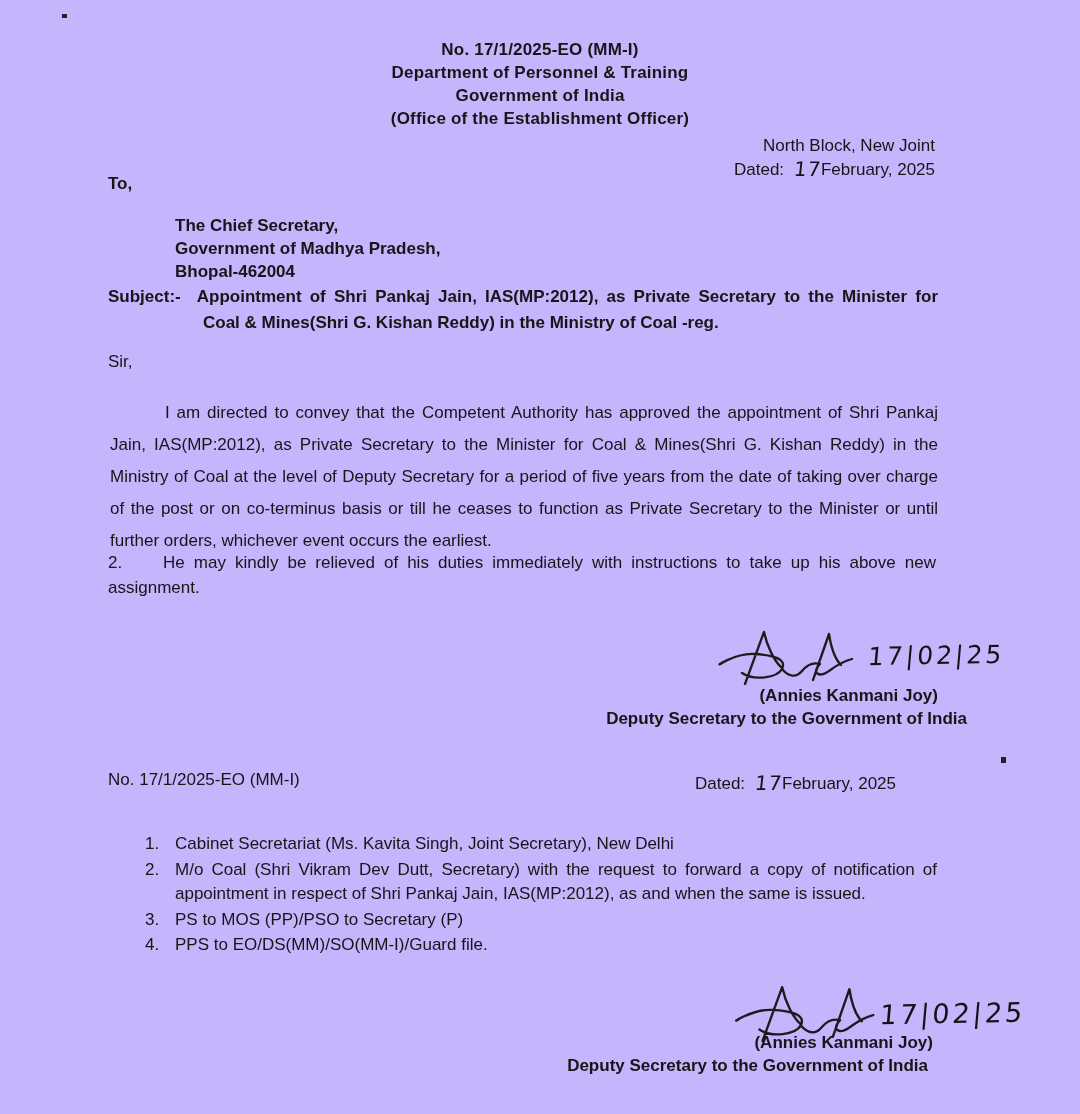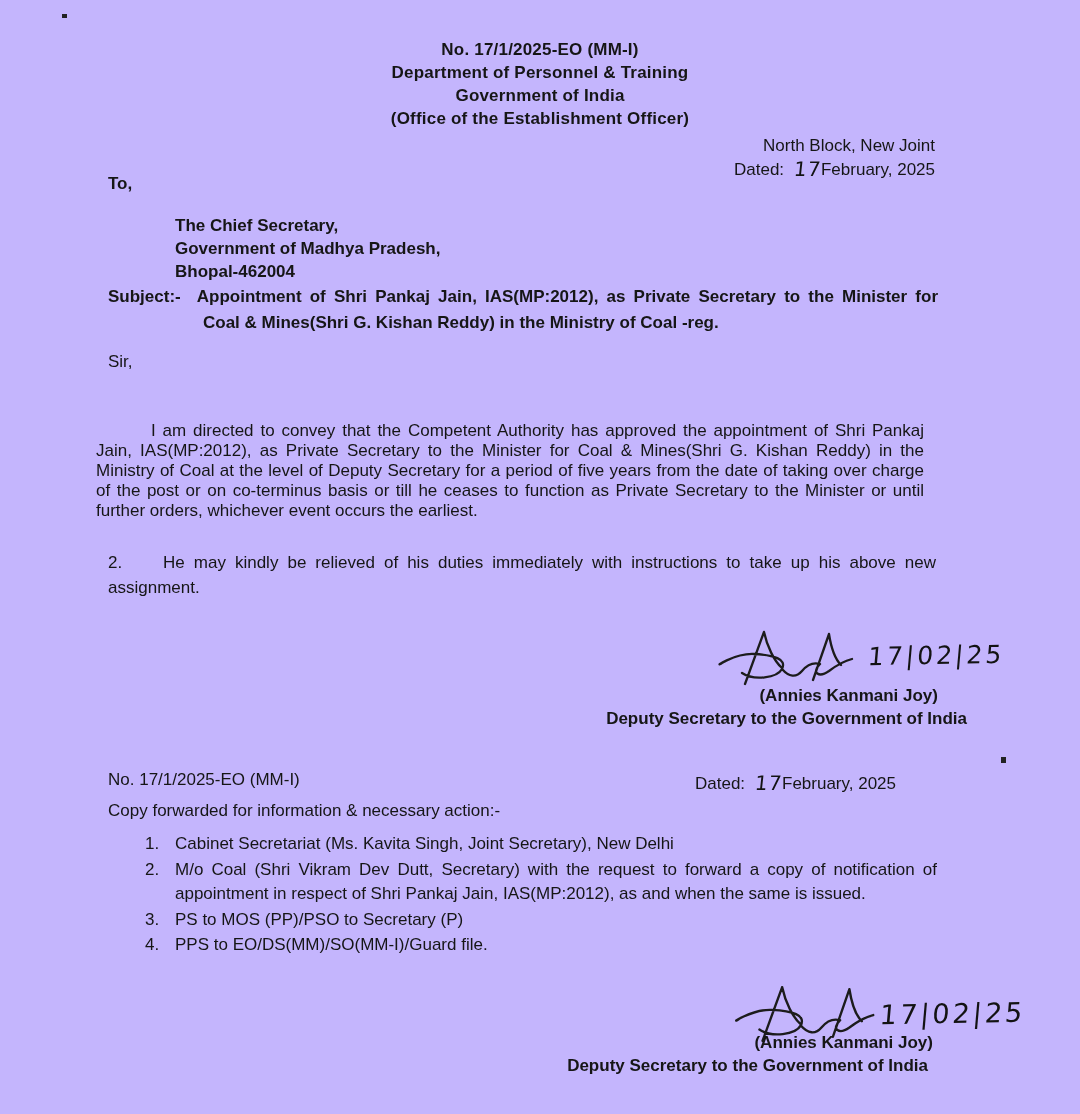--- a/index.html
+++ b/index.html
@@ -26,21 +26,21 @@
 
   .to-label { top: 174px; left: 108px; }
   .recipient { top: 214px; left: 175px; line-height: 23px; }
 
   .subject { top: 284px; left: 108px; width: 830px; line-height: 26px;
              padding-left: 95px; text-indent: -95px; box-sizing: border-box; }
   .subject .lbl { margin-right: 16px; }
 
   .salutation { top: 352px; left: 108px; }
 
-  .para1 { top: 397px; left: 96px; width: 828px; line-height: 20px; text-indent: 55px; margin-top: 24px; }
+  .para1 { top: 397px; left: 110px; width: 828px; line-height: 32px; text-indent: 55px; }
   .para2 { top: 551px; left: 108px; width: 828px; line-height: 24.6px; }
   .para2 .num { display: inline-block; width: 55px; text-indent: 0; }
 
   .sig-svg1 { top: 628px; left: 712px; }
   .sig-svg2 { top: 983px; left: 726px; }
 
   .hw {
     font-family: "DejaVu Sans", sans-serif;
     color: #131313;
     display: inline-block;
@@ -115,21 +115,20 @@
   <svg class="abs sig sig-svg1" width="152" height="58" viewBox="0 0 152 58">
     <path d="M52,4 L33,56 M52,4 C55,18 62,33 70,40 M10,35 C0,41 22,25 42,26 C62,27 75,31 70,41 C65,50 42,53 30,45 M70,41 C77,49 84,50 90,43 C95,37 101,34 108,36 M117,6 L101,52 M117,6 C119,19 123,31 129,37 M108,36 C99,45 107,50 117,43 C125,37 132,33 140,31"></path>
   </svg>
   <div class="abs hw hw-date1">17|02|25</div>
   <div class="abs sig1-name b">(Annies Kanmani Joy)</div>
   <div class="abs sig1-desig b">Deputy Secretary to the Government of India</div>
 
   <div class="abs ref2-no">No. 17/1/2025-EO (MM-I)</div>
   <div class="abs ref2-date"><span>Dated:</span>&nbsp;&nbsp;<span class="hw hw-day">17</span><span>February, 2025</span></div>
 
-  <div class="abs copy-intro">Copy forwarded for information &amp; necessary action:-</div>
 
   <div class="abs copy-list">
     <div class="copy-item">
       <span class="no">1.</span>
       <span class="tx">Cabinet Secretariat (Ms. Kavita Singh, Joint Secretary), New Delhi</span>
     </div>
     <div class="copy-item">
       <span class="no">2.</span>
       <span class="tx">M/o Coal (Shri Vikram Dev Dutt, Secretary) with the request to forward a copy of notification of appointment in respect of Shri Pankaj Jain, IAS(MP:2012), as and when the same is issued.</span>
     </div>

